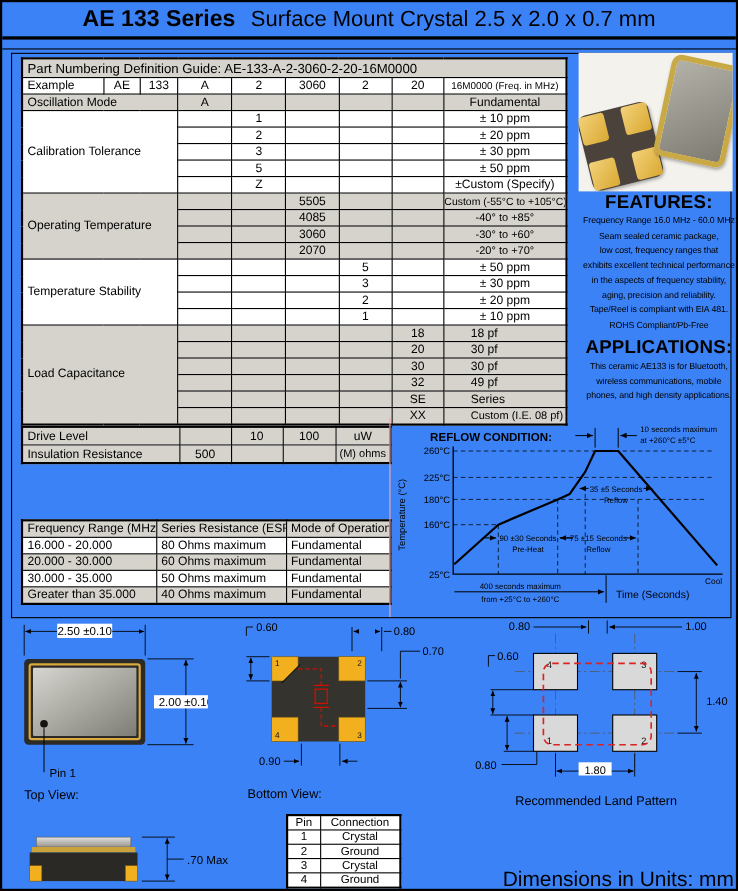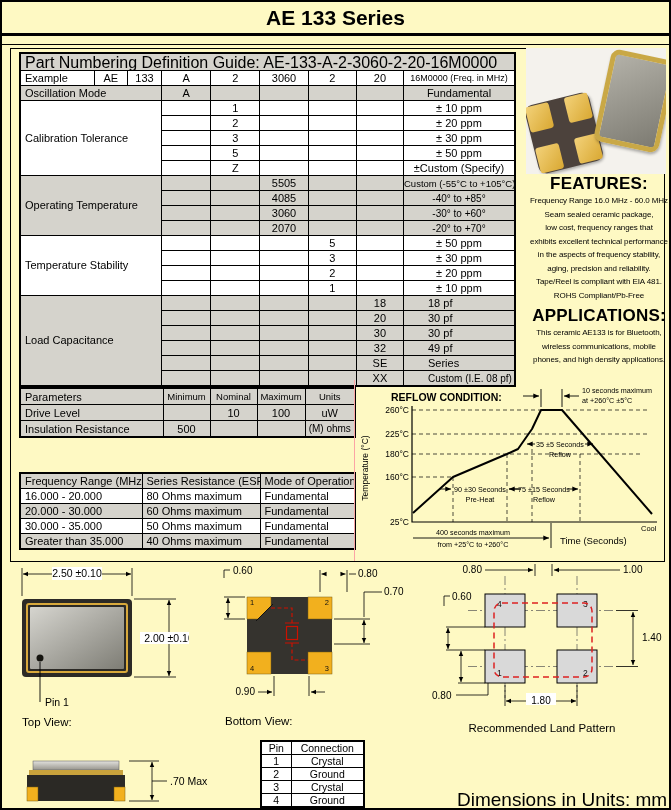--- a/index.html
+++ b/index.html
@@ -1,34 +1,34 @@
 <!DOCTYPE html>
 <html><head>
 <meta charset="utf-8">
 <style>
   html,body{margin:0;padding:0;background:#888;}
-  .page{position:relative;width:671px;height:810px;background:#fef9c3;margin:0 auto;
+  .page{position:relative;width:671px;height:810px;background:#3b82f6;margin:0 auto;
         font-family:"Liberation Sans",sans-serif;color:#000;overflow:hidden;
         border:2px solid #000;box-sizing:border-box;text-decoration:underline;}
   .abs{position:absolute;}
   
   .titlebar{left:0;top:2px;width:667px;height:28px;display:flex;align-items:center;justify-content:center;gap:14px;}
   .t-series{font-size:21px;font-weight:bold;}
   .t-prod{font-size:20px;}
   .rule1{left:0;top:31px;width:667px;height:3px;background:#000;}
   .rule2{left:0;top:42px;width:667px;height:1px;background:#000;}
   .mainframe{left:8px;top:46px;width:655px;height:514px;border:1px solid #000;box-sizing:border-box;}
   
   table{border-collapse:collapse;table-layout:fixed;position:absolute;background:#fff;border:2px solid #000;}
   td,th{border:1px solid #000;padding:0;font-family:"Liberation Sans",sans-serif;font-size:11px;
         height:14px;line-height:13px;text-align:center;overflow:hidden;white-space:nowrap;font-weight:normal;}
   .g{background:#d5d3cc;}
   .tl{text-align:left;}
   .pl4{padding-left:4px;}
-  .f12{font-size:16px;height:16px;line-height:15px;}
+  .f12{font-size:12px;height:16px;line-height:15px;}
   .f95{font-size:9.5px;}
   .f9{font-size:9px;}
   .f10{font-size:10px;}
   .ldesc{text-align:left;padding-left:24px;}
   #pn{left:17px;top:50px;width:497px;}
   #params{left:17px;top:385px;width:335px;}
   #params td,#params th{height:15px;line-height:14px;}
   #freq{left:17px;top:470px;width:335px;}
   #freq td,#freq th{height:14px;line-height:13px;text-align:left;padding-left:4px;}
   .hsmall{font-size:9.5px;}
@@ -68,20 +68,21 @@
       </linearGradient>
       <linearGradient id="lidGrad" x1="0" y1="0" x2="0" y2="1">
         <stop offset="0" stop-color="#e2e1dd"></stop>
           <stop offset="1" stop-color="#97958d"></stop>
       </linearGradient>
     </defs>
   </svg>
 
   <div class="abs titlebar">
     <span class="t-series">AE 133 Series</span>
+    <span class="t-prod">Surface Mount Crystal  2.5 x 2.0 x 0.7 mm</span>
   </div>
   <div class="abs rule1"></div>
   <div class="abs rule2"></div>
 
   <div class="abs mainframe"></div>
 
   <table id="pn">
     <colgroup>
         <col style="width:74px">
         <col style="width:33px">
@@ -304,27 +305,20 @@
 
   <table id="params">
     <colgroup>
         <col style="width:143px">
         <col style="width:47px">
         <col style="width:47px">
         <col style="width:48px">
         <col style="width:50px">
       </colgroup>
     <tbody>
-        <tr class="g">
-      <th class="tl pl4">Parameters</th>
-      <th class="hsmall">Minimum</th>
-      <th class="hsmall">Nominal</th>
-      <th class="hsmall">Maximum</th>
-      <th class="hsmall">Units</th>
-    </tr>
     <tr class="g">
       <td class="tl pl4">Drive Level</td>
       <td></td>
       <td>10</td>
       <td>100</td>
       <td>uW</td>
     </tr>
     <tr class="g">
       <td class="tl pl4">Insulation Resistance</td>
       <td>500</td>

